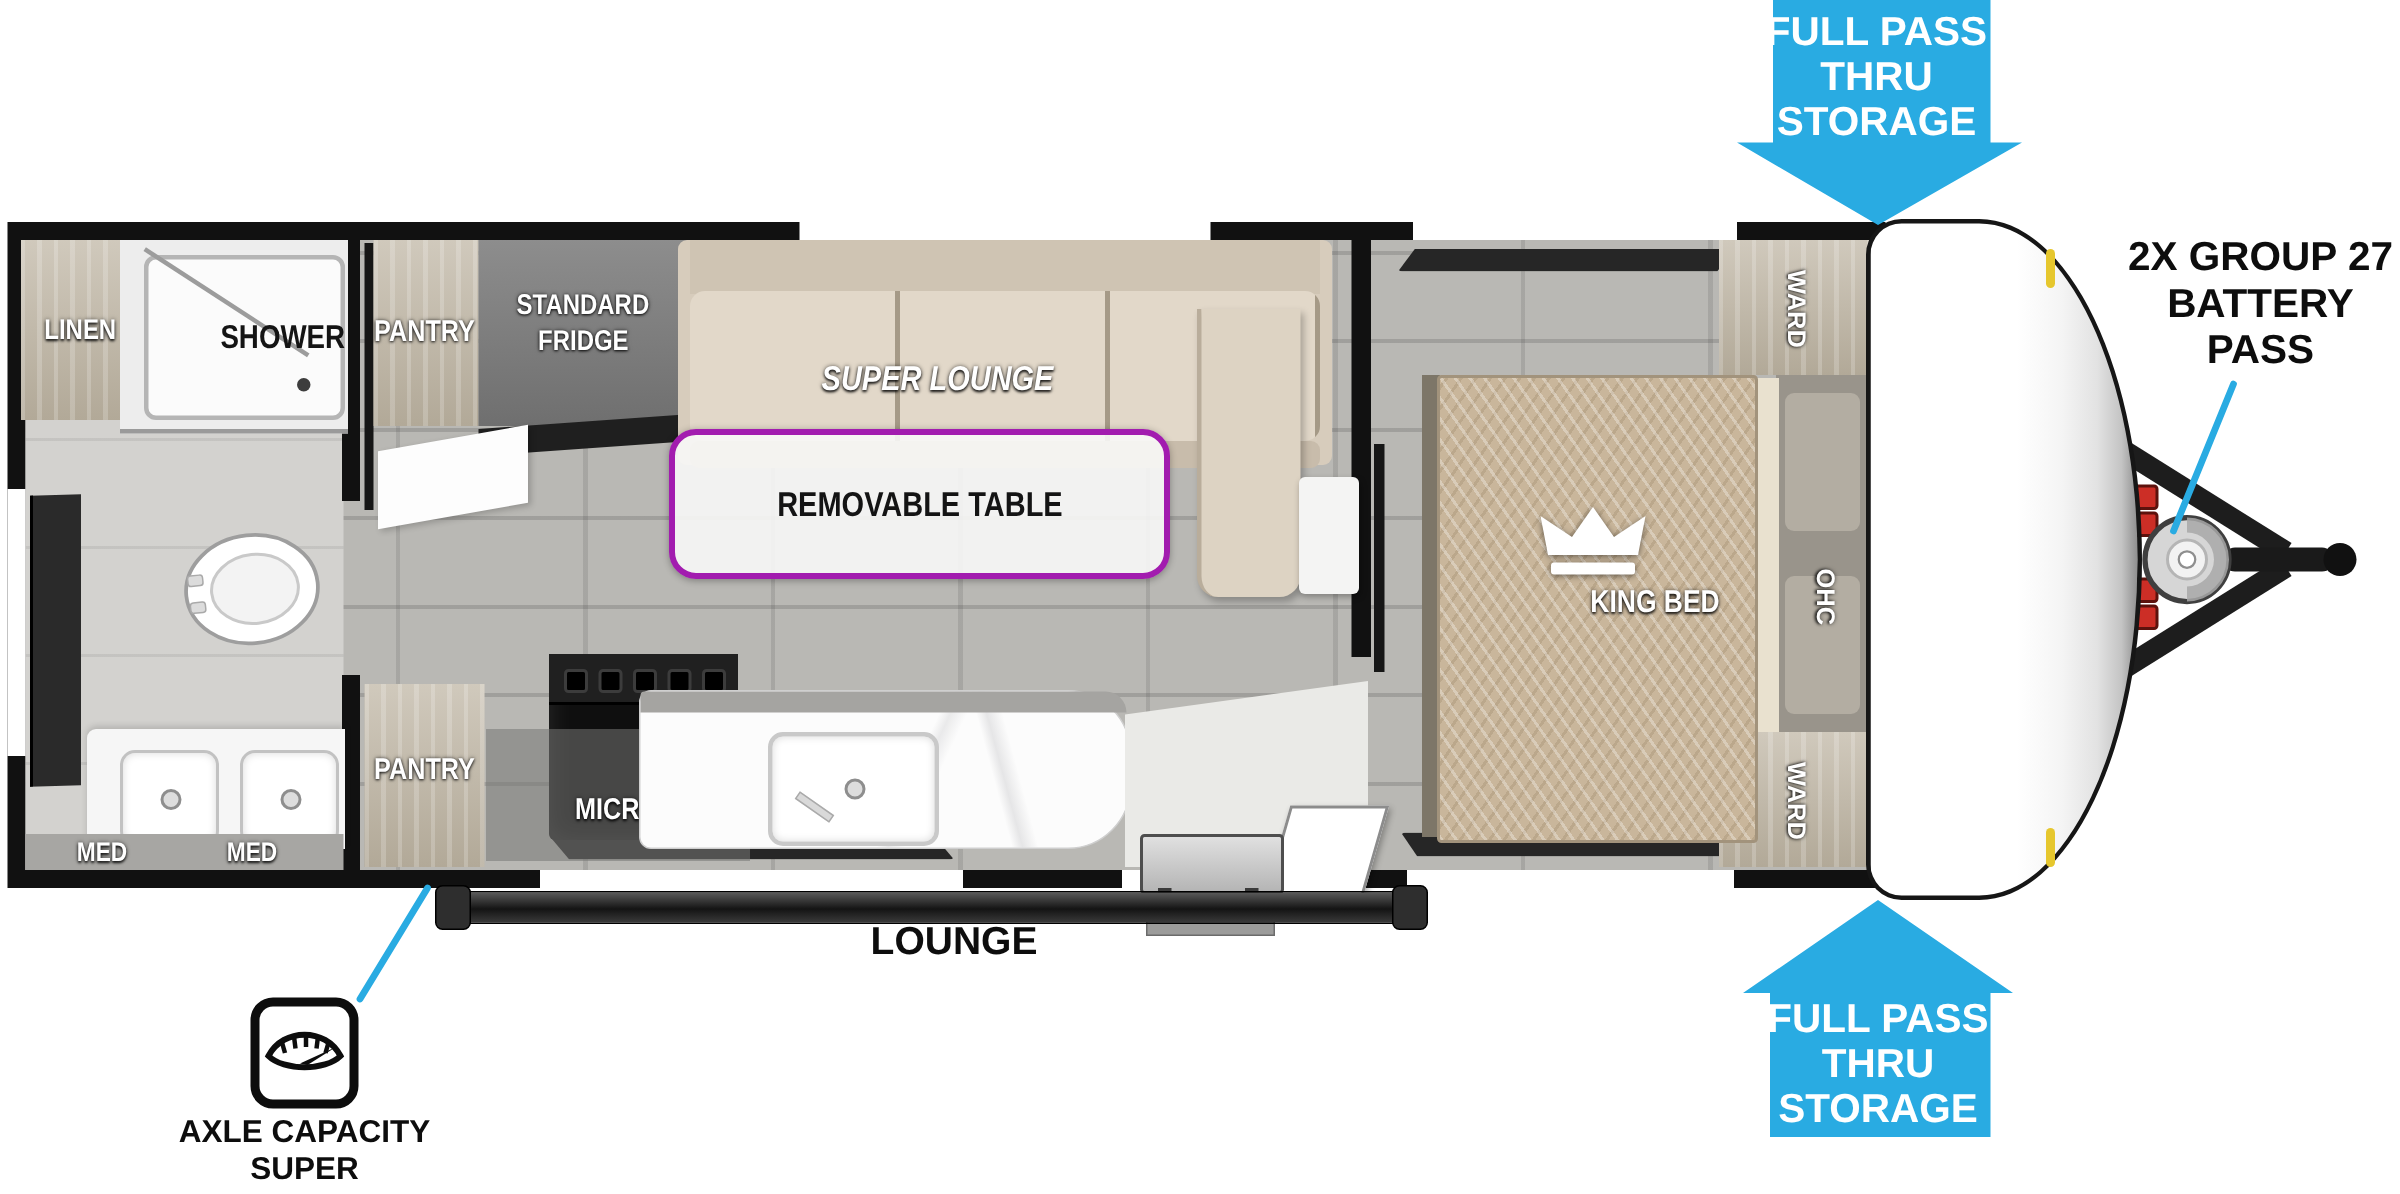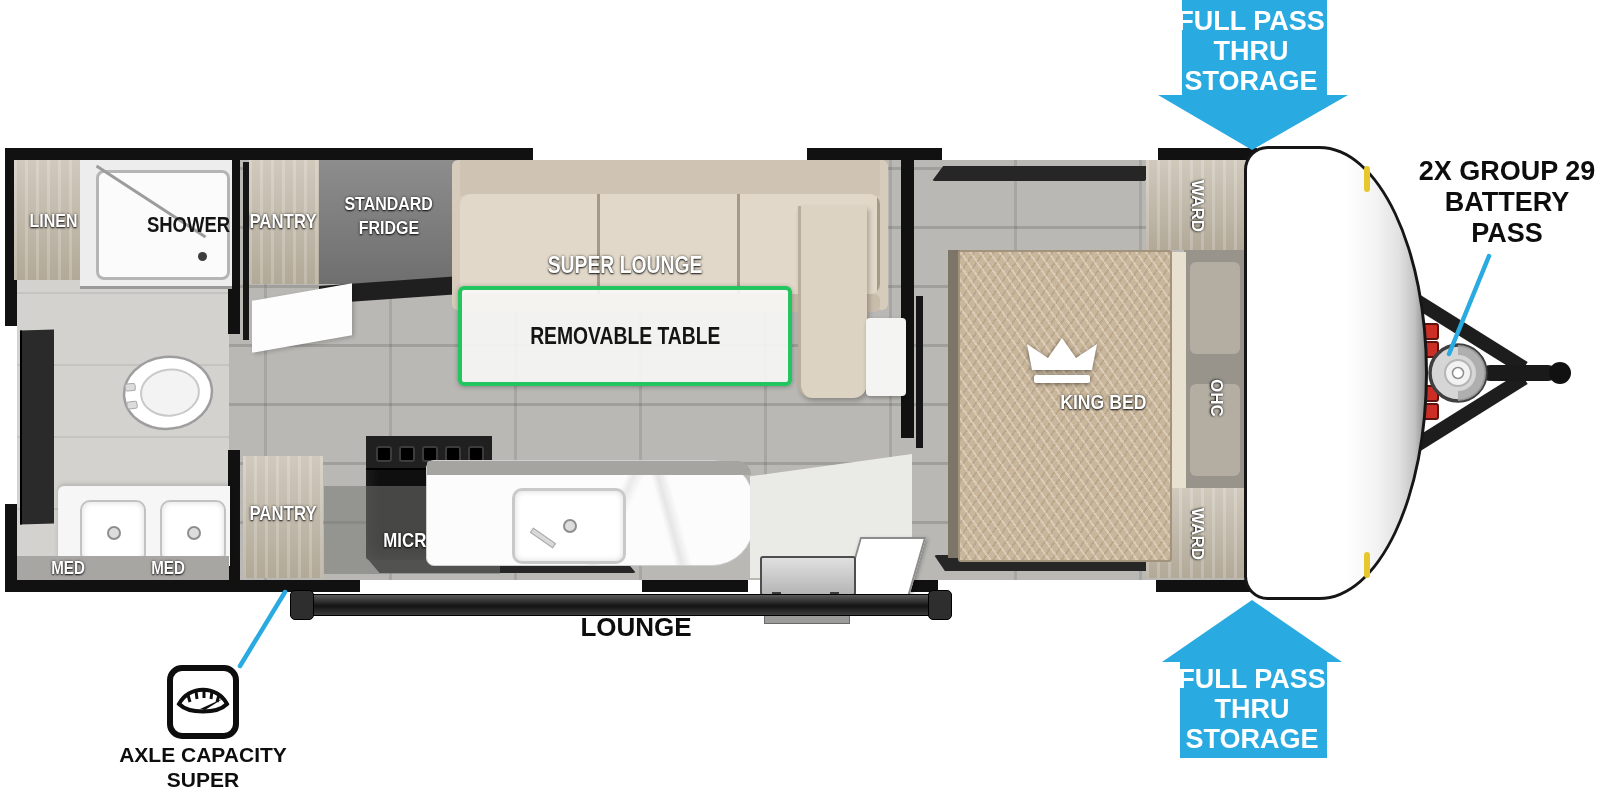--- a/index.html
+++ b/index.html
@@ -116,25 +116,25 @@
     <span class="lbl sq" style="font-size:19px;line-height:24px;">FRIDGE</span>
   </div>
 
   <div class="abs" style="left:452px;top:160px;width:436px;height:150px;background:#d7ccbc;border-radius:6px;"></div>
   <div class="abs" style="left:460px;top:160px;width:420px;height:36px;background:#cfc4b3;"></div>
   <div class="abs" style="left:460px;top:194px;width:420px;height:100px;border-radius:10px;
        background:#e2d8c9;background-image:repeating-linear-gradient(90deg, transparent 0 137px, rgba(150,138,118,.8) 137px 140px);"></div>
   <div class="abs" style="left:460px;top:294px;width:420px;height:18px;background:#c8bcab;border-radius:6px;"></div>
   <div class="abs" style="left:798px;top:206px;width:66px;height:192px;background:#ddd3c3;border-left:3px solid #b9ad9b;border-radius:0 0 14px 14px;box-shadow:2px 3px 5px rgba(0,0,0,.25);"></div>
   <div class="abs" style="left:866px;top:318px;width:40px;height:78px;background:#f4f4f3;border-radius:4px;box-shadow:1px 2px 4px rgba(0,0,0,.3);"></div>
-  <div class="abs flex" style="left:490px;top:248px;width:270px;height:34px;">
+  <div class="abs flex" style="left:490px;top:235px;width:270px;height:34px;font-style:italic;">
     <span class="lbl sq" style="font-size:23px;">SUPER LOUNGE</span>
   </div>
 
-  <div class="abs flex" style="left:458px;top:286px;width:326px;height:92px;background:rgba(248,248,247,.9);border:4px solid #22c55e;border-radius:6px;box-shadow:0 1px 5px rgba(0,0,0,.3);">
+  <div class="abs flex" style="left:446px;top:286px;width:326px;height:92px;background:rgba(248,248,247,.9);border:4px solid #a21caf;border-radius:18px;box-shadow:0 1px 5px rgba(0,0,0,.3);">
     <span class="lblk sq" style="font-size:23px;">REMOVABLE TABLE</span>
   </div>
 
   <div class="abs wood" style="left:243px;top:456px;width:80px;height:122px;"></div>
   <div class="abs flex" style="left:243px;top:498px;width:80px;height:30px;">
     <span class="lbl sq" style="font-size:20px;">PANTRY</span>
   </div>
 
   <div class="abs" style="left:366px;top:436px;width:126px;height:124px;background:#0f0f0f;border-radius:4px;box-shadow:inset 0 0 18px rgba(255,255,255,.12);">
     <div class="abs" style="left:0;top:0;width:126px;height:32px;background:#202020;border-bottom:2px solid #000;"></div>
@@ -242,21 +242,21 @@
     <div>THRU</div>
     <div>STORAGE</div>
   </div>
 
   <svg class="abs" style="left:0;top:0;pointer-events:none;" width="1600" height="796" viewBox="0 0 1600 796">
     <line x1="1489" y1="256" x2="1449" y2="354" stroke="#29abe2" stroke-width="4.5" stroke-linecap="round"></line>
     <line x1="240" y1="666" x2="285" y2="592" stroke="#29abe2" stroke-width="4.5" stroke-linecap="round"></line>
   </svg>
 
   <div class="abs ann" style="left:1414px;top:156px;width:186px;font-size:27px;line-height:31px;">
-    <div>2X GROUP 29</div>
+    <div>2X GROUP 27</div>
     <div>BATTERY</div>
     <div>PASS</div>
   </div>
 
   <svg class="abs" style="left:166px;top:664px;" width="74" height="76" viewBox="0 0 74 76">
     <rect x="4" y="4" width="66" height="68" rx="12" fill="#ffffff" stroke="#0d0d0d" stroke-width="6"></rect>
     <path d="M13,40 C23,21 51,21 61,40 C51,50 23,50 13,40 Z" fill="#ffffff" stroke="#0d0d0d" stroke-width="4"></path>
     <line x1="22" y1="31" x2="24" y2="38" stroke="#0d0d0d" stroke-width="3"></line>
     <line x1="30" y1="27" x2="31" y2="35" stroke="#0d0d0d" stroke-width="3"></line>
     <line x1="38" y1="26" x2="38" y2="34" stroke="#0d0d0d" stroke-width="3"></line>

